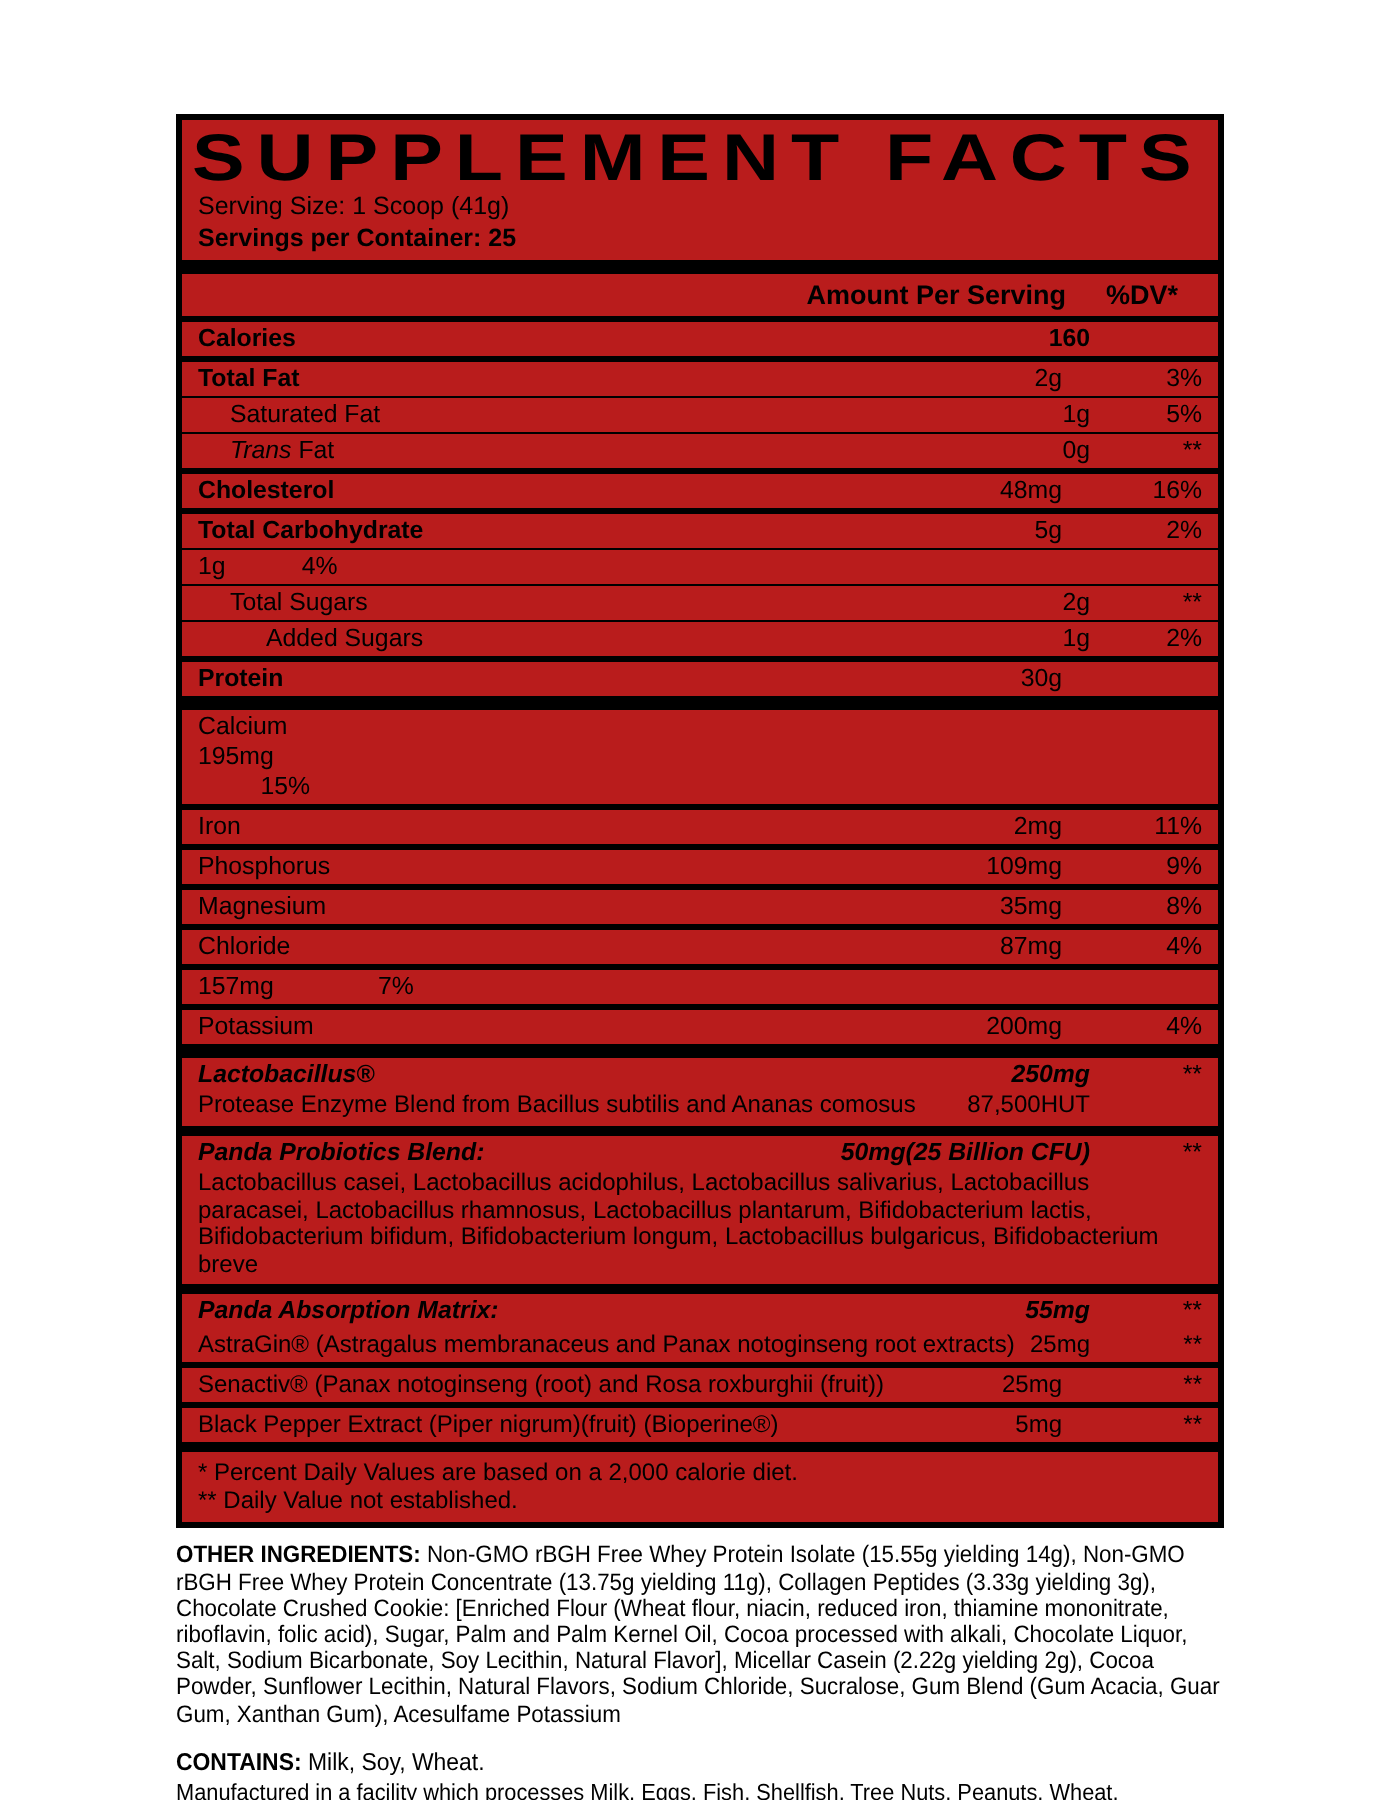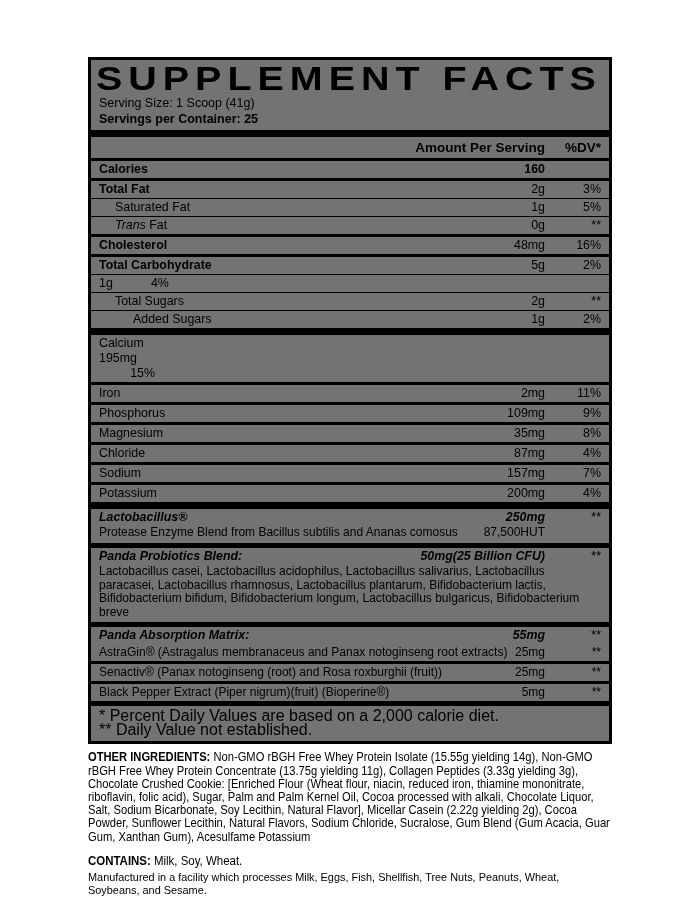--- a/index.html
+++ b/index.html
@@ -2,47 +2,47 @@
 <html style="--gold: #b6954e;"><head>
 <meta charset="utf-8">
 <style>
   :root{ --gold:#b6954e; }
   html,body{margin:0;padding:0;background:#fff;}
   body{width:700px;height:900px;overflow:hidden;color:#000;
        font-family:"Liberation Sans","DejaVu Sans",sans-serif;}
   .page{position:relative;width:700px;height:900px;background:#fff;}
 
   
-  .panel{width:524px;margin:57px auto 0;border:3px solid #000;box-sizing:border-box;background:#737373;}
+  .panel{width:524px;margin:57px auto 0;border:3px solid #000;box-sizing:border-box;background:#b91c1c;}
   .title{margin:1px 5px 0;font-weight:900;font-size:33px;line-height:35px;white-space:nowrap;overflow:hidden;}
   .title span{display:inline-block;letter-spacing:5px;transform-origin:left center;}
   .ss{font-size:12.5px;line-height:15px;margin:0 8px;}
   .spc{font-size:12.5px;line-height:16px;font-weight:bold;margin:0 8px 3px;}
   .bar{height:7px;background:#000;}
-  .hdr{display:flex;align-items:center;padding:3px 8px;border-bottom:3px solid #000;}
+  .hdr{display:flex;align-items:center;padding:3px 20px;border-bottom:3px solid #000;}
   .hdr .sp{flex:1;}
   .hdr .ah{font-weight:bold;font-size:13.5px;}
   .hdr .dh{width:56px;text-align:right;font-weight:bold;font-size:13.5px;}
 
   .row{display:flex;align-items:flex-start;padding:1px 8px;font-size:12.4px;line-height:15px;}
   .row .lbl{flex:1;min-width:0;}
   .row .amt{text-align:right;white-space:nowrap;}
   .row .dv{width:56px;text-align:right;white-space:nowrap;}
   .b{font-weight:bold;}
   .bi{font-weight:bold;font-style:italic;}
   .ind1{padding-left:16px;}
   .ind2{padding-left:34px;}
   .sep-thin{border-top:1px solid #000;}
-  .sep-med{border-top:3px solid #000;}
+  .sep-med{border-top:3px solid #000;gap:14px;}
   .sep-thick{border-top:5px solid #000;}
   .sep-xthick{border-top:7px solid #000;flex-direction:column;}
   .desc{padding:0 8px 3px;font-size:12px;line-height:13.6px;}
   .nowrap{white-space:nowrap;overflow:hidden;}
   .sm{font-size:12px;}
-  .fnotes{border-top:5px solid #000;padding:3px 8px 4px;font-size:16px;line-height:14px;}
+  .fnotes{border-top:5px solid #000;padding:3px 8px 4px;font-size:12px;line-height:14px;}
 
   
   .cond{transform:scaleX(0.94);transform-origin:left top;}
   .other{width:557px;margin:7px 0 0 88px;font-size:11.9px;line-height:13.2px;}
   .contains{width:557px;margin:10px 0 0 88px;font-size:12.2px;line-height:14px;}
   .facility{width:557px;margin:2px 0 0 88px;font-size:11.6px;line-height:13px;}
   p{margin:0;}
 </style>
 </head>
 <body>
@@ -97,20 +97,25 @@
         <div class="row sep-thin">
           <span class="lbl ind1">Total Sugars</span>
           <span class="amt">2g</span>
           <span class="dv">**</span>
         </div>
         <div class="row sep-thin">
           <span class="lbl ind2">Added Sugars</span>
           <span class="amt">1g</span>
           <span class="dv">2%</span>
         </div>
+        <div class="row sep-med">
+          <span class="lbl b">Protein</span>
+          <span class="amt">30g</span>
+          <span class="dv"></span>
+        </div>
         <div class="row sep-xthick">
           <span class="lbl">Calcium</span>
           <span class="amt">195mg</span>
           <span class="dv">15%</span>
         </div>
         <div class="row sep-med">
           <span class="lbl">Iron</span>
           <span class="amt">2mg</span>
           <span class="dv">11%</span>
         </div>
@@ -123,21 +128,20 @@
           <span class="lbl">Magnesium</span>
           <span class="amt">35mg</span>
           <span class="dv">8%</span>
         </div>
         <div class="row sep-med">
           <span class="lbl">Chloride</span>
           <span class="amt">87mg</span>
           <span class="dv">4%</span>
         </div>
         <div class="row sep-med">
-          <span class="lbl">Sodium</span>
           <span class="amt">157mg</span>
           <span class="dv">7%</span>
         </div>
         <div class="row sep-med">
           <span class="lbl">Potassium</span>
           <span class="amt">200mg</span>
           <span class="dv">4%</span>
         </div>
         <div class="sep-xthick">
           <div class="row" style="padding: 1px 8px 0px;">

